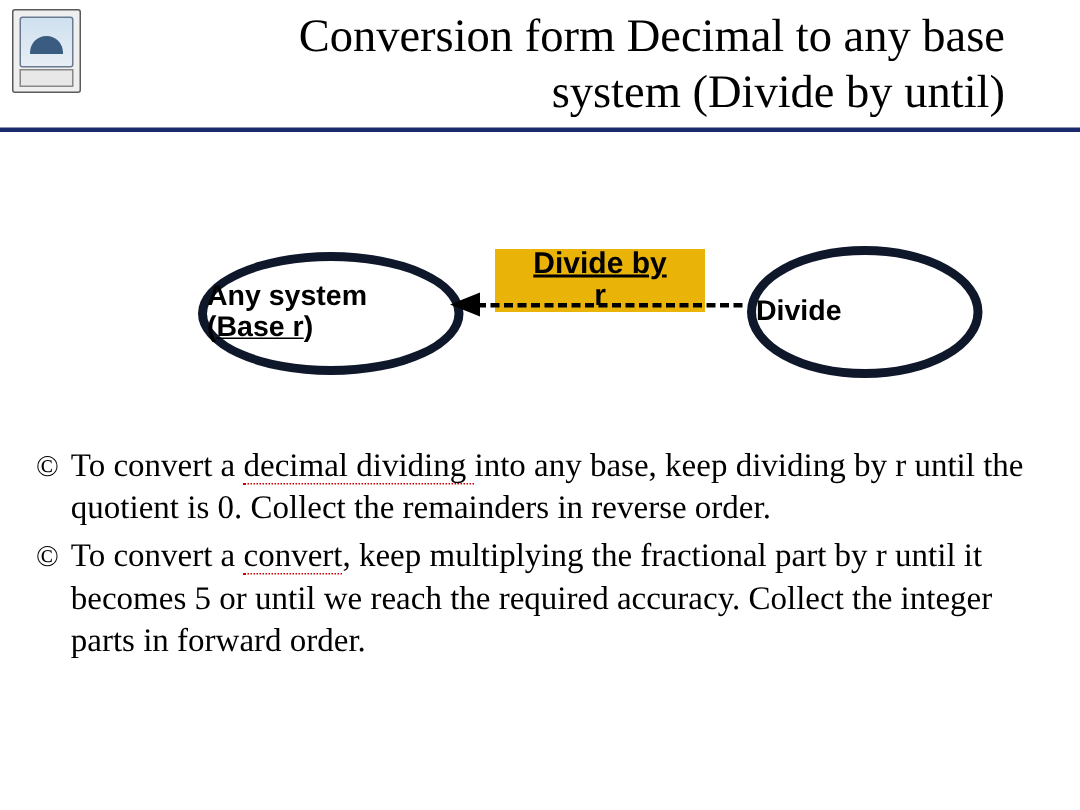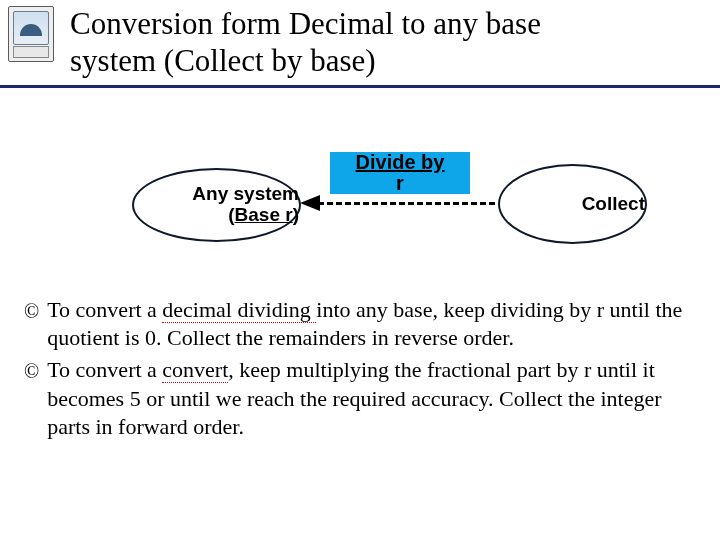--- a/index.html
+++ b/index.html
@@ -53,35 +53,35 @@
     position: absolute;
     left: 4px; right: 4px; bottom: 3px; height: 10px;
     background: #e8e8e8;
     border: 1px solid #888;
     font-size: 4px;
     text-align: center;
     line-height: 10px;
     color: #555;
   }
   .title {
-    text-align: left;
+    text-align: right;
     font-size: 31px;
     line-height: 1.18;
     padding: 0 40px 6px 60px;
   }
   .diagram {
     position: relative;
     height: 130px;
     margin-top: 60px;
   }
   .oval {
     position: absolute;
-    border: 2px solid #0f172a;
+    border: 6px solid #0f172a;
     border-radius: 50%;
-    text-align: right;
+    text-align: left;
     display: flex;
     flex-direction: column;
     justify-content: center;
     font-family: Arial, Helvetica, sans-serif;
     font-weight: bold;
     font-size: 19px;
     line-height: 1.1;
   }
   .oval-left {
     left: 132px;
@@ -114,28 +114,28 @@
     left: 0;
     top: -3px;
     width: 0; height: 0;
     border-top: 8px solid transparent;
     border-bottom: 8px solid transparent;
     border-right: 20px solid #000;
   }
   .arrow-label {
     position: absolute;
     left: 330px;
-    top: 4px;
+    top: 18px;
     width: 140px;
     text-align: center;
     font-family: Arial, Helvetica, sans-serif;
     font-weight: bold;
     font-size: 20px;
     line-height: 1.05;
-    background: #0ea5e9;
+    background: #eab308;
   }
   .u { text-decoration: underline; }
   .bullets {
     margin-top: 18px;
     padding: 0 30px 0 24px;
   }
   .bullet {
     display: flex;
     gap: 8px;
     font-size: 22px;
@@ -161,21 +161,21 @@
 
   <div class="header">
     <div class="logo">
       <div class="logo-inner">
         <div class="logo-dome"></div>
       </div>
       <div class="logo-base"></div>
     </div>
     <div class="title">
       <span>Conversion form Decimal to any base</span><br>
-      <span>system (Collect by base)</span>
+      <span>system (Divide by until)</span>
     </div>
   </div>
 
   <div class="diagram">
 
     <div class="oval oval-left">
       <div>Any system</div>
       <div>
         <span>(</span><span class="u">Base r</span><span>)</span>
       </div>
@@ -185,21 +185,21 @@
       <span class="u">Divide by</span><br>
       <span>r</span>
     </div>
 
     <div class="arrow-wrap">
       <div class="arrow-line"></div>
       <div class="arrow-head"></div>
     </div>
 
     <div class="oval oval-right">
-      <div>Collect</div>
+      <div>Divide</div>
     </div>
 
   </div>
 
   <div class="bullets">
 
     <div class="bullet">
       <span class="mark">©</span>
       <span class="btxt">
         <span>To convert a </span><span class="dotted-under">decimal dividing </span><span>into any base, keep dividing by r until the quotient is 0. Collect the remainders in reverse order.</span>

